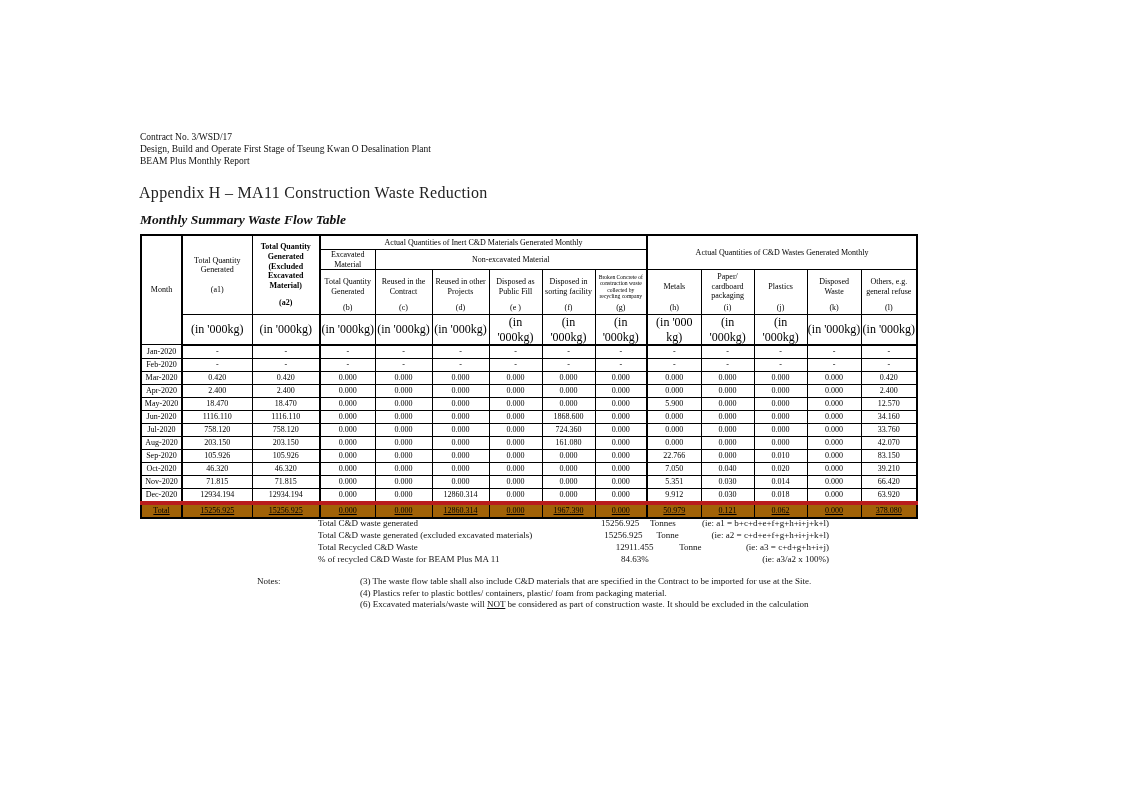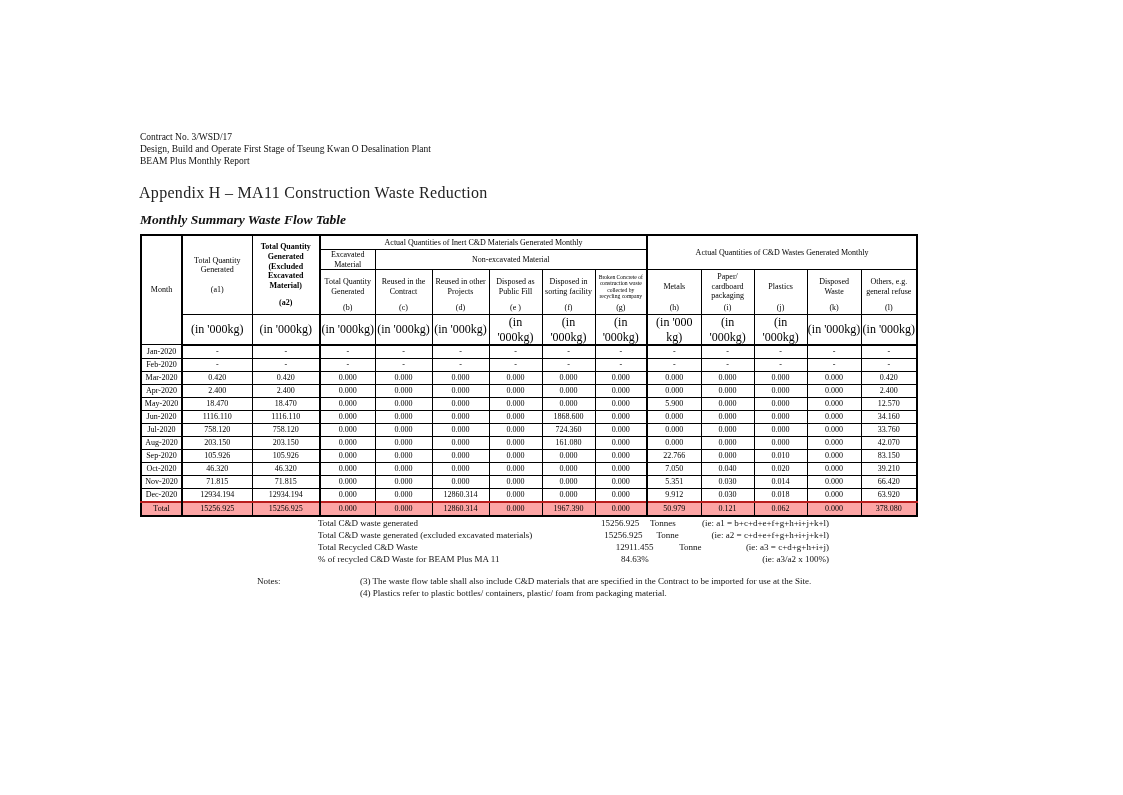--- a/index.html
+++ b/index.html
@@ -34,21 +34,21 @@
   .ch { display:flex; flex-direction:column; height:44px; }
   .ch .lbl { flex:1; display:flex; align-items:center; justify-content:center; padding:1px 2px; }
   .ch .ltr { flex:0 0 auto; height:11px; }
   .tiny { font-size:5.6px; line-height:1.15; }
   .bigcell {
     display:flex; flex-direction:column; align-items:center; justify-content:center;
     height:100%; gap:10px; padding:0 4px;
   }
   .bigcell.a2cell { gap:8px;font-weight:bold; }
   .waste tbody td { height:12px; border-bottom:1.6px solid #000; }
-  .waste tbody tr.total td { background:#fca5a5; border-top:2px solid #b91c1c; }
+  .waste tbody tr.total td { background:#a16207; border-top:4px solid #b91c1c;text-decoration:underline; }
   .summary { position:absolute; left:318px; top:517px; font-size:9px; color:#111; }
   .sum-row { display:flex; height:12px; line-height:12px; white-space:nowrap;justify-content:space-between; }
   .s-label { width:283px; }
   .s-value { width:49px; }
   .s-unit  { width:52px; }
   .notes-heading { position:absolute; left:257px; top:576px; font-size:9px; color:#111; }
   .notes-list { position:absolute; left:360px; top:576px; font-size:9px; color:#111; }
   .note-line { height:11.6px; line-height:11.6px; white-space:nowrap; }
   .note-line .u { text-decoration:underline; }
 </style>
@@ -424,13 +424,14 @@
     <span class="s-value">84.63%</span>
     <span class="s-unit"></span>
     <span class="s-formula">(ie: a3/a2 x 100%)</span>
   </div>
 </div>
 
 <div class="notes-heading">Notes:</div>
 <div class="notes-list">
     <div class="note-line"><span>(3) The waste flow table shall also include C&amp;D materials that are specified in the Contract to be imported for use at the Site.</span></div>
     <div class="note-line"><span>(4) Plastics refer to plastic bottles/ containers, plastic/ foam from packaging material.</span></div>
+    <div class="note-line"><span>(6) Excavated materials/waste will </span><span class="u">NOT</span><span> be considered as part of construction waste. It should be excluded in the calculation</span></div>
   </div>
 
 </body></html>

